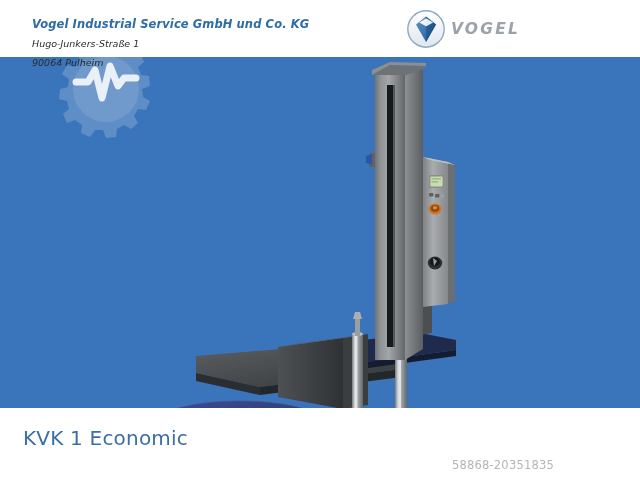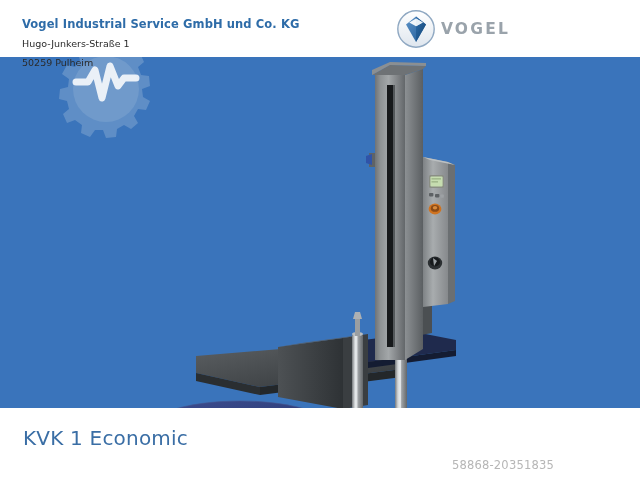--- a/index.html
+++ b/index.html
@@ -4,21 +4,21 @@
 <style>
   html,body{margin:0;padding:0;}
   body{
     width:640px;height:480px;overflow:hidden;
     background:#ffffff;
     font-family:"DejaVu Sans","Liberation Sans",sans-serif;
   }
   .page{position:relative;width:640px;height:480px;background:#fff;overflow:hidden;}
 
   
-  .header{position:absolute;left:0;top:0;width:524px;height:57px;background:#ffffff;z-index:6;}
+  .header{position:absolute;left:10px;top:0;width:524px;height:57px;background:#ffffff;z-index:6;font-style:italic;}
   .company-block{position:absolute;left:22px;top:17px;}
   .company-name{
     font-size:11.5px;font-weight:bold;color:#2e6ca8;letter-spacing:.1px;
     line-height:14px;white-space:nowrap;
   }
   .company-addr{
     font-size:9.5px;color:#2b2b2b;line-height:12.4px;white-space:nowrap;
     margin-top:7px;
   }
 
@@ -62,21 +62,21 @@
 </head>
 <body>
 
 <div class="page">
 
   <div class="header">
 
     <div class="company-block">
       <div class="company-name">Vogel Industrial Service GmbH und Co. KG</div>
       <div class="company-addr">Hugo-Junkers-Straße 1</div>
-      <div class="company-addr">50259 Pulheim</div>
+      <div class="company-addr">90064 Pulheim</div>
     </div>
 
     <div class="logo">
       <div class="logo-mark">
         <svg width="40" height="40" viewBox="0 0 40 40">
           <defs>
             <linearGradient id="lgCircle" x1="0" y1="0" x2="0" y2="1">
               <stop offset="0%" stop-color="#ffffff"></stop>
               <stop offset="100%" stop-color="#dfe6ee"></stop>
             </linearGradient>

